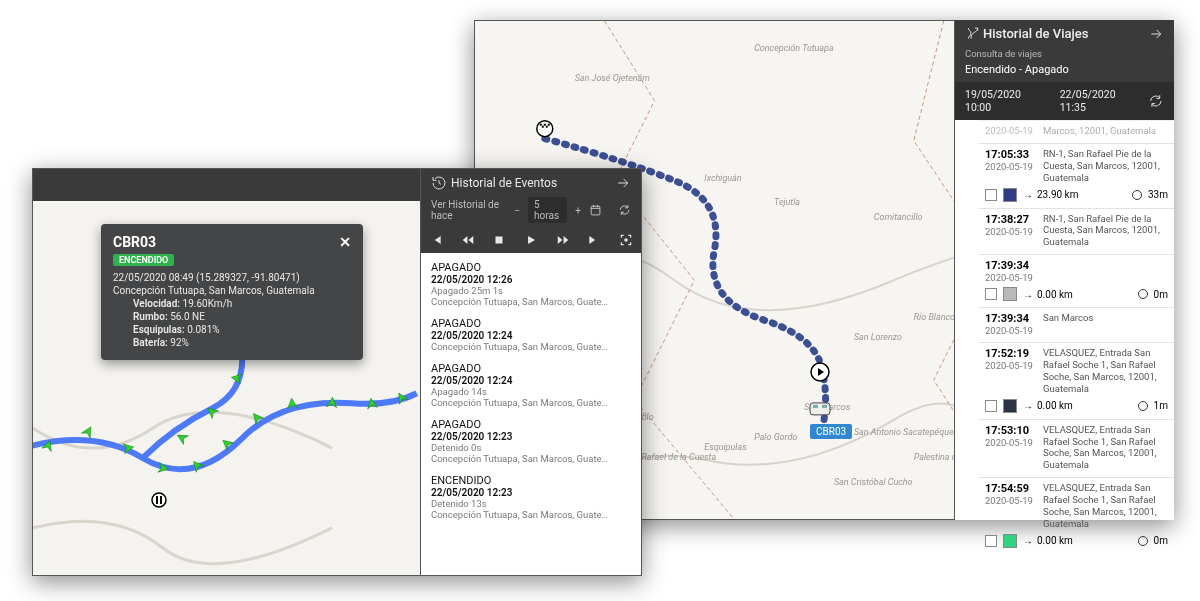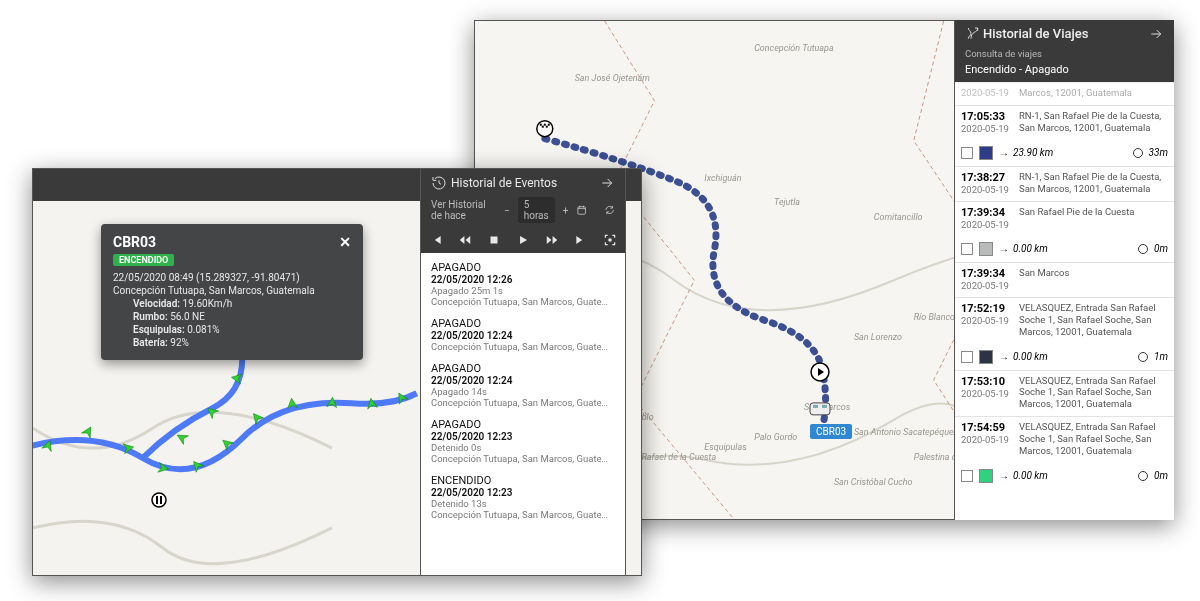--- a/index.html
+++ b/index.html
@@ -47,21 +47,21 @@
     font-size: 9px; font-weight: 600;
     padding: 1px 6px; border-radius: 2px;
     margin: 4px 0;
   }
   .pinfo-line { margin: 2px 0; }
   .pinfo-line b { font-weight: 600; margin-left: 20px; }
 
   
   .event-panel {
     position: absolute; left: 420px; top: 168px;
-    width: 206px; height: 408px;
+    width: 222px; height: 408px;
     background: #fff;
     border: 1px solid #555;
     overflow: hidden;
   }
   .event-head {
     background: #3a3a3a; color: #e8e8e8;
     padding: 6px 10px 4px;
   }
   .event-head-row1 { display: flex; align-items: center; font-size: 12px; }
   .event-head-row1 .spacer { flex: 1; }
@@ -119,34 +119,34 @@
   .trips-head-dates {
     display: flex; align-items: center; gap: 6px;
     background: #2d2d2d; margin: 6px -10px -6px; padding: 6px 10px;
     font-size: 10.5px;
   }
   .trips-head-dates .spacer { flex: 1; }
   .trips-list { overflow: hidden; }
   .trip {
     display: grid;
     grid-template-columns: 50px 1fr;
-    gap: 8px 8px;
+    gap: 0 8px;
     padding: 4px 6px 6px;
     border-top: 1px solid #e3e3e3;
     font-size: 10px;
+    margin-left: 24px;
   }
   .trip .t { text-align: left; font-weight: 700; font-size: 11px; }
   .trip .d { color: #7a7a7a; font-size: 9.5px; }
   .trip .addr { color: #555; font-size: 9.5px; line-height: 1.25; }
   .trip .meta {
     grid-column: 1 / -1;
     display: flex; align-items: center; gap: 6px;
     margin-top: 4px;
     font-size: 10px;
-    font-style: italic;
   }
   .swatch { width: 14px; height: 14px; border: 1px solid #888; }
   .chk { width: 12px; height: 12px; border: 1px solid #888; background: #fff; }
   .circ { width: 10px; height: 10px; border: 1.5px solid #333; border-radius: 50%; }
   .trip .arrow-r::before { content: "→"; margin-right: 4px; }
 
   svg.ico { width: 16px; height: 16px; fill: none; stroke: #ddd; stroke-width: 1.5; }
   .grey { stroke: #bbb; }
 </style>
 </head>
@@ -210,20 +210,28 @@
           <path d="M5 19c0-4 4-4 4-8s-4-4-4-8M15 3h4v4M19 3c0 8-10 4-10 16"></path>
         </svg>
       <span>Historial de Viajes</span>
       <span class="spacer"></span>
       <svg class="ico" viewBox="0 0 24 24">
           <path d="M5 12h14M13 6l6 6-6 6"></path>
         </svg>
     </div>
     <div class="trips-head-sub">Consulta de viajes</div>
     <div class="trips-head-mode">Encendido - Apagado</div>
+    <div class="trips-head-dates">
+      <span>19/05/2020 10:00</span>
+      <span class="spacer"></span>
+      <span>22/05/2020 11:35</span>
+      <svg class="ico" viewBox="0 0 24 24">
+          <path d="M4 12a8 8 0 0 1 14-5M20 12a8 8 0 0 1-14 5M18 3v5h-5M6 21v-5h5"></path>
+        </svg>
+    </div>
   </div>
   <div class="trips-list" id="trips-list">
     <div class="trip" style="opacity:.5">
       <div class="d">2020-05-19</div>
       <div class="addr">Marcos, 12001, Guatemala</div>
     </div>
   <div class="trip">
         <div>
           <div class="t">17:05:33</div>
           <div class="d">2020-05-19</div>
@@ -243,21 +251,20 @@
           <div class="t">17:38:27</div>
           <div class="d">2020-05-19</div>
         </div>
         <div class="addr">RN-1, San Rafael Pie de la Cuesta, San Marcos, 12001, Guatemala</div>
       </div>
       <div class="trip">
         <div>
           <div class="t">17:39:34</div>
           <div class="d">2020-05-19</div>
         </div>
-        <div class="addr">San Rafael Pie de la Cuesta</div>
         <div class="meta">
           <span class="chk"></span>
           <span class="swatch" style="background:#b9baba"></span>
           <span class="arrow-r">0.00 km</span>
           <span style="flex:1"></span>
           <span class="circ"></span>
           <span>0m</span>
         </div>
       </div>
       <div class="trip">

